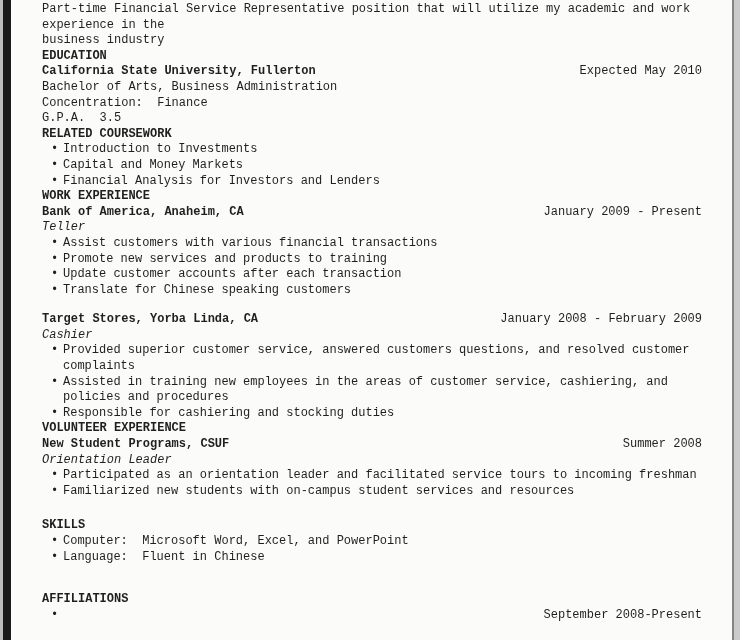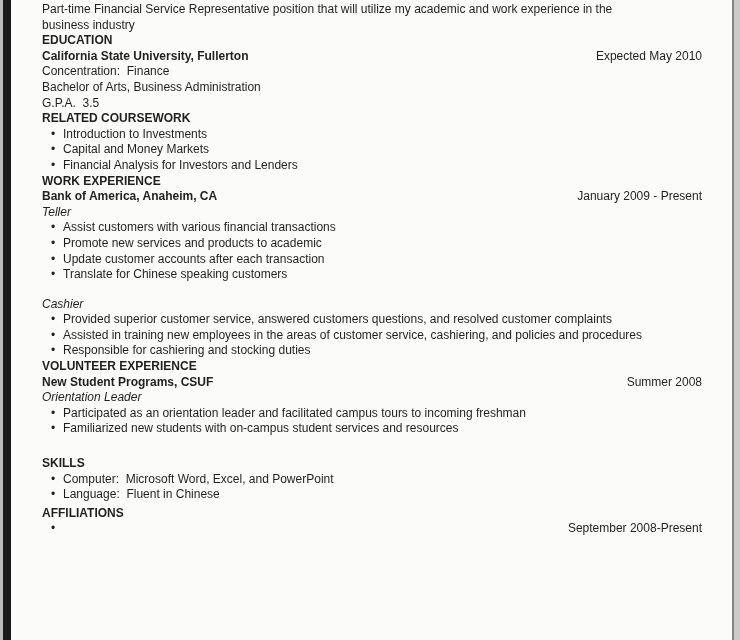--- a/index.html
+++ b/index.html
@@ -2,41 +2,41 @@
 <html><head>
 <meta charset="utf-8">
 <style>
   html, body { margin: 0; padding: 0; background: #e9e9e9; }
   .page {
     position: relative;
     width: 740px;
     height: 640px;
     background: #fbfbfa;
     overflow: hidden;
-    font-family: Liberation Sans, sans-serif;
+    font-family: Liberation Mono, monospace;
     color: #1f1f1f;
   }
   
   .edge-left-outer { position:absolute; left:0; top:0; width:3px; height:100%; background:#bcbcbc; }
   .edge-left-bar   { position:absolute; left:3px; top:0; width:8px; height:100%; background:#1a1a1a; }
   .edge-right-line { position:absolute; right:6px; top:0; width:2px; height:100%; background:#858585; }
   .edge-right-outer{ position:absolute; right:0; top:0; width:6px; height:100%; background:#cccbc9; }
 
   .content {
     position: absolute;
     left: 42px;
     top: 2px;
     width: 660px;
     font-size: 12px;
     line-height: 15.6px;
   }
   .t { white-space: pre-wrap; }
   .section { }
   .section.skills { margin-top: 19px; }
-  .section.affiliations { margin-top: 3px; }
+  .section.affiliations { margin-top: 27px; }
   .job { margin-top: 14px; }
   .heading { font-weight: bold; }
   .org { font-weight: bold; }
   .jobtitle { font-style: italic; }
   .row { display: flex; justify-content: space-between; align-items: baseline; gap: 44px; }
   .date { white-space: nowrap; font-weight: normal; }
   ul.bullets { list-style: none; margin: 0; padding: 0; }
   .bullet { display: flex; }
   .blt { width: 12px; margin-left: 9px; flex: 0 0 12px; text-align: left; }
   .bullet .t { flex: 1 1 auto; }
@@ -57,22 +57,22 @@
       <div class="t">Part-time Financial Service Representative position that will utilize my academic and work experience in the</div>
       <div class="t">business industry</div>
     </div>
 
     <div class="section">
       <div class="heading t">EDUCATION</div>
       <div class="row">
         <span class="org t">California State University, Fullerton</span>
         <span class="date t">Expected May 2010</span>
       </div>
+      <div class="t">Bachelor of Arts, Business Administration</div>
       <div class="t">Concentration:  Finance</div>
-      <div class="t">Bachelor of Arts, Business Administration</div>
       <div class="t">G.P.A.  3.5</div>
     </div>
 
     <div class="section">
       <div class="heading t">RELATED COURSEWORK</div>
       <ul class="bullets">
         <li class="bullet">
             <span class="blt">•</span>
             <span class="t">Introduction to Investments</span>
           </li>
@@ -96,34 +96,38 @@
           <span class="date t">January 2009 - Present</span>
         </div>
         <div class="jobtitle t">Teller</div>
         <ul class="bullets">
           <li class="bullet">
               <span class="blt">•</span>
               <span class="t">Assist customers with various financial transactions</span>
             </li>
           <li class="bullet">
               <span class="blt">•</span>
-              <span class="t">Promote new services and products to academic</span>
+              <span class="t">Promote new services and products to training</span>
             </li>
           <li class="bullet">
               <span class="blt">•</span>
               <span class="t">Update customer accounts after each transaction</span>
             </li>
           <li class="bullet">
               <span class="blt">•</span>
               <span class="t">Translate for Chinese speaking customers</span>
             </li>
         </ul>
       </div>
 
       <div class="job">
+        <div class="row">
+          <span class="org t">Target Stores, Yorba Linda, CA</span>
+          <span class="date t">January 2008 - February 2009</span>
+        </div>
         <div class="jobtitle t">Cashier</div>
         <ul class="bullets">
           <li class="bullet">
               <span class="blt">•</span>
               <span class="t">Provided superior customer service, answered customers questions, and resolved customer complaints</span>
             </li>
           <li class="bullet">
               <span class="blt">•</span>
               <span class="t">Assisted in training new employees in the areas of customer service, cashiering, and policies and procedures</span>
             </li>
@@ -138,21 +142,21 @@
     <div class="section">
       <div class="heading t">VOLUNTEER EXPERIENCE</div>
       <div class="row">
         <span class="org t">New Student Programs, CSUF</span>
         <span class="date t">Summer 2008</span>
       </div>
       <div class="jobtitle t">Orientation Leader</div>
       <ul class="bullets">
         <li class="bullet">
             <span class="blt">•</span>
-            <span class="t">Participated as an orientation leader and facilitated campus tours to incoming freshman</span>
+            <span class="t">Participated as an orientation leader and facilitated service tours to incoming freshman</span>
           </li>
         <li class="bullet">
             <span class="blt">•</span>
             <span class="t">Familiarized new students with on-campus student services and resources</span>
           </li>
       </ul>
     </div>
 
     <div class="section skills">
       <div class="heading t">SKILLS</div>

